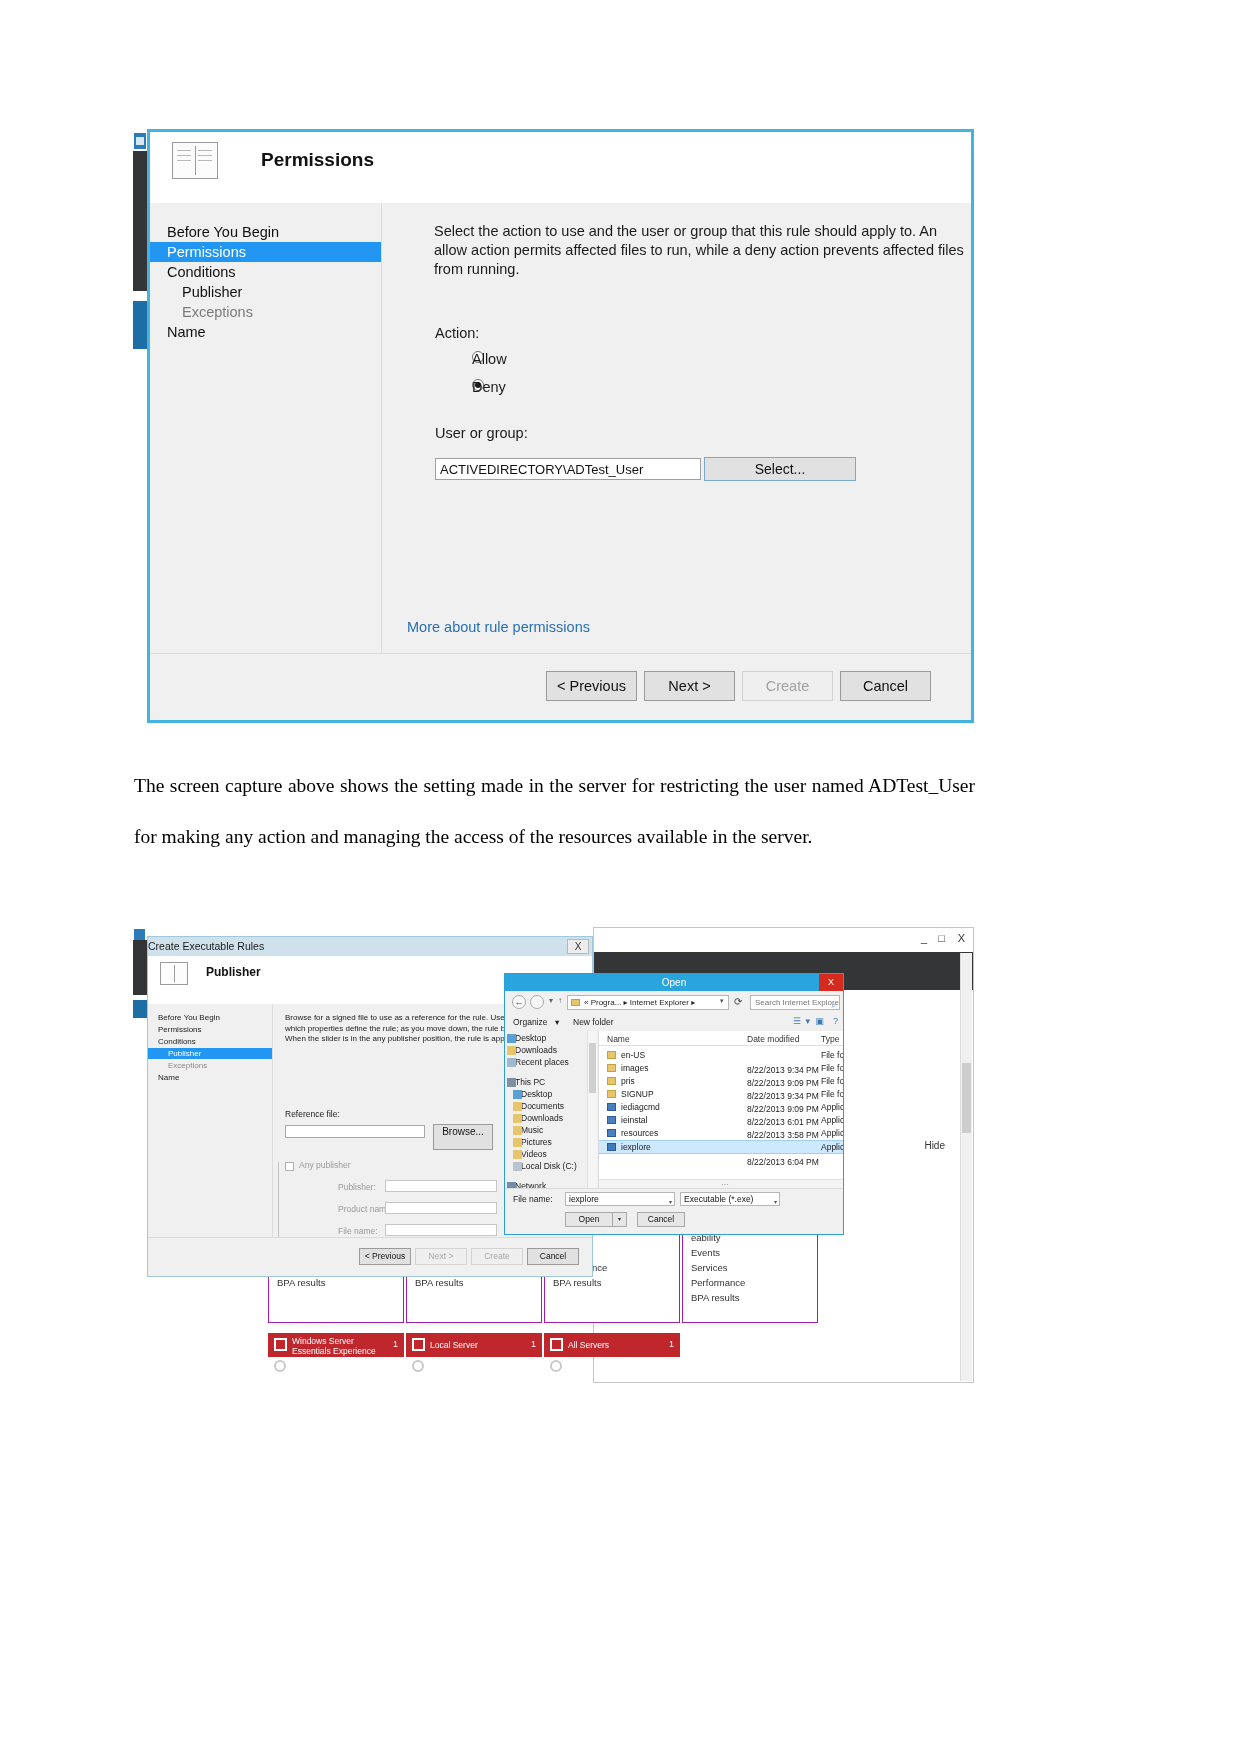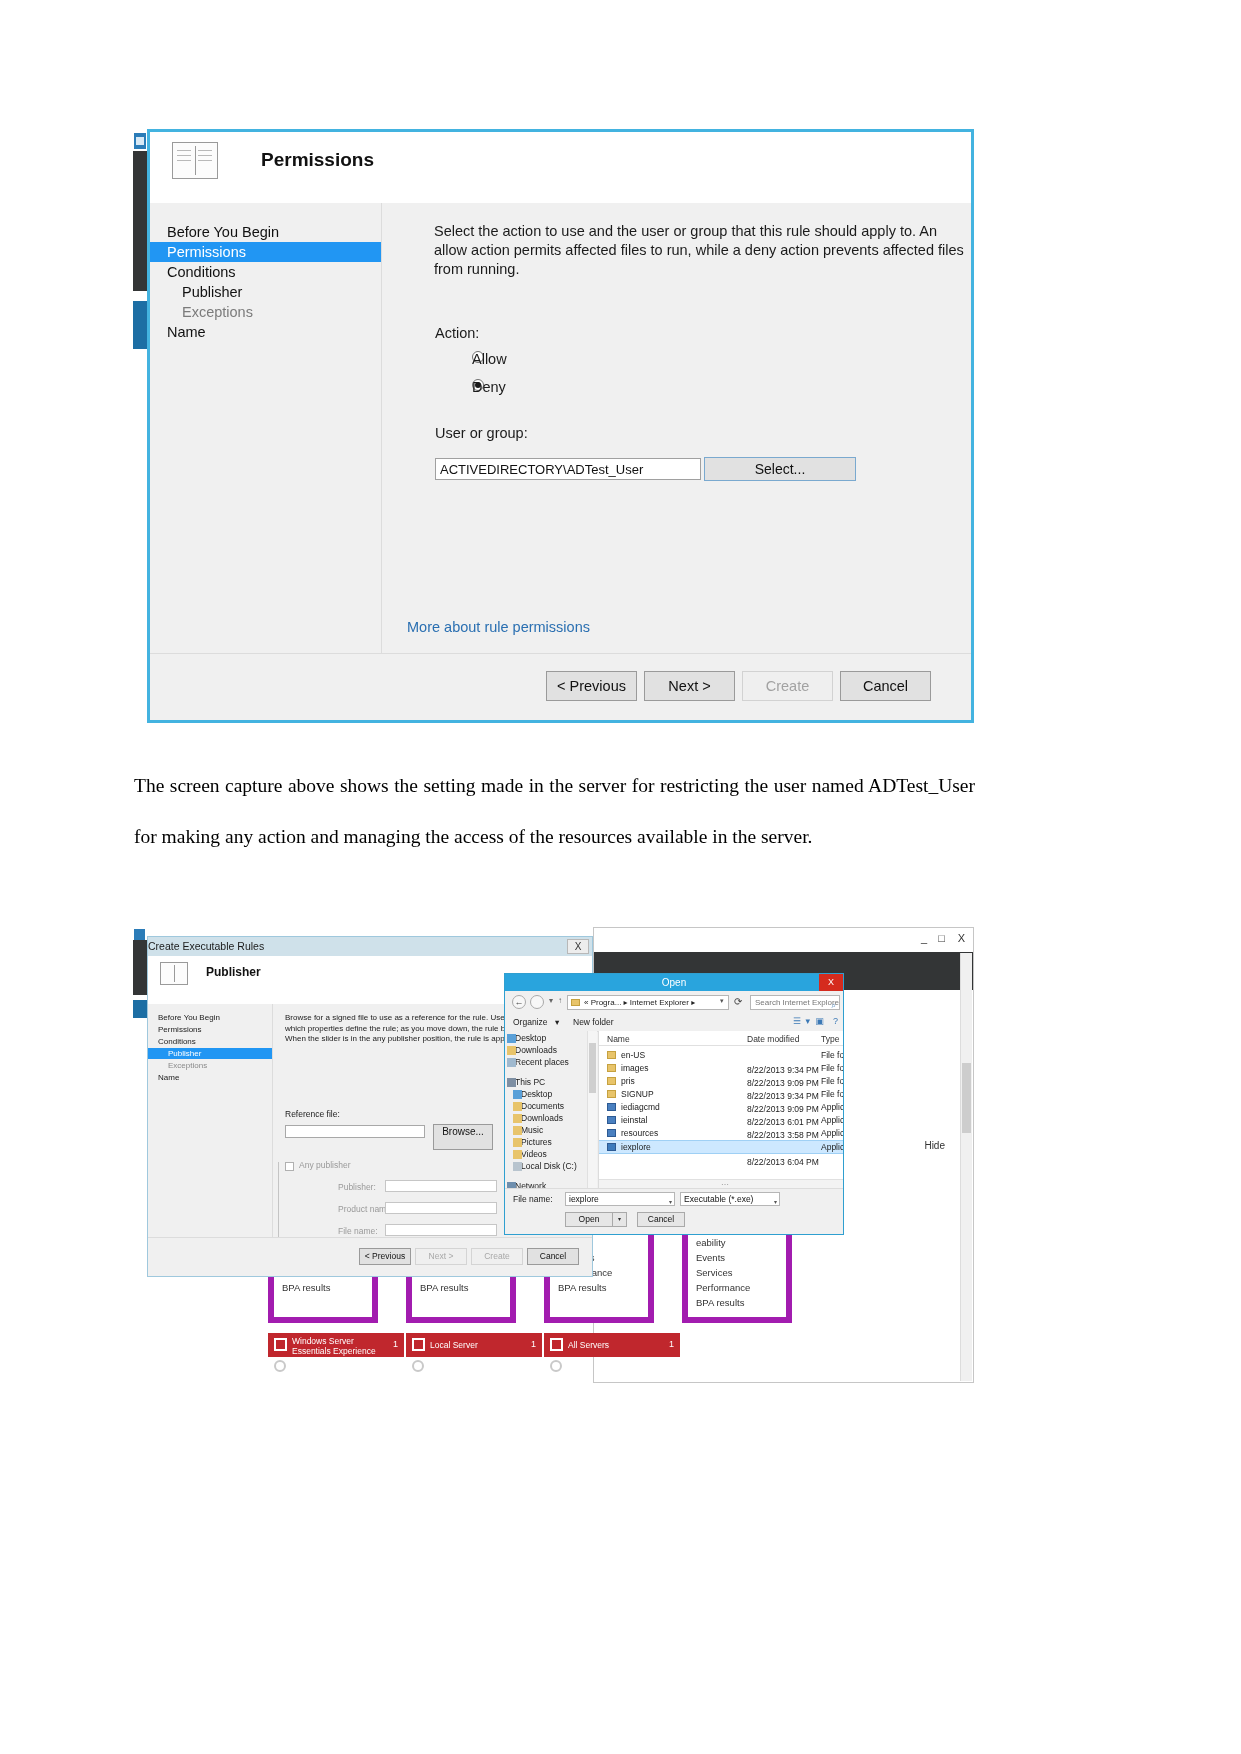--- a/index.html
+++ b/index.html
@@ -165,22 +165,22 @@
   .sm-ico { position:absolute; top:26px; color:#d9d9d9; font-size:12px;
             font-family:"Liberation Sans", sans-serif; }
   .sm-hide { position:absolute; right:28px; top:212px; font-size:10px; color:#333;
              font-family:"Liberation Sans", sans-serif;}
   .sm-scroll { position:absolute; right:1px; top:25px; width:11px; bottom:1px; background:#f0f0f0;
                border-left:1px solid #dcdcdc;}
   .sm-scroll-thumb{ position:absolute; left:1px; top:110px; width:9px; height:70px; background:#cdcdcd;}
 
   
   .sm-tile {
-    position:absolute; top:295px; width:110px; height:100px;
-    border:6px solid #a21caf; background:#fff; box-sizing:border-box;
+    position:absolute; top:295px; width:136px; height:100px;
+    border:1px solid #a21caf; background:#fff; box-sizing:border-box;
     font-family:"Liberation Sans", sans-serif;
   }
   .sm-tile div { position:absolute; left:8px; font-size:9.5px; color:#333; }
   .sm-tile .c1 { top:8px; }
   .sm-tile .c2 { top:23px; }
   .sm-tile .c3 { top:38px; }
   .sm-tile .c4 { top:53px; }
   .sm-tile .c5 { top:68px; }
   .sm-redbar {
     position:absolute; top:405px; width:136px; height:24px;

